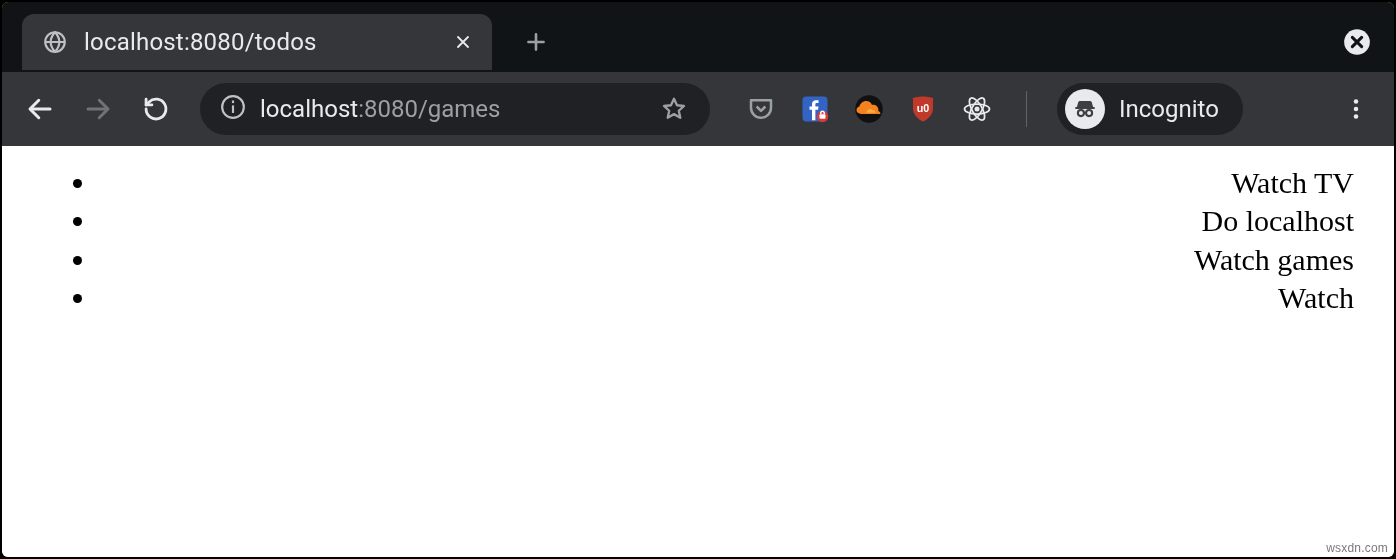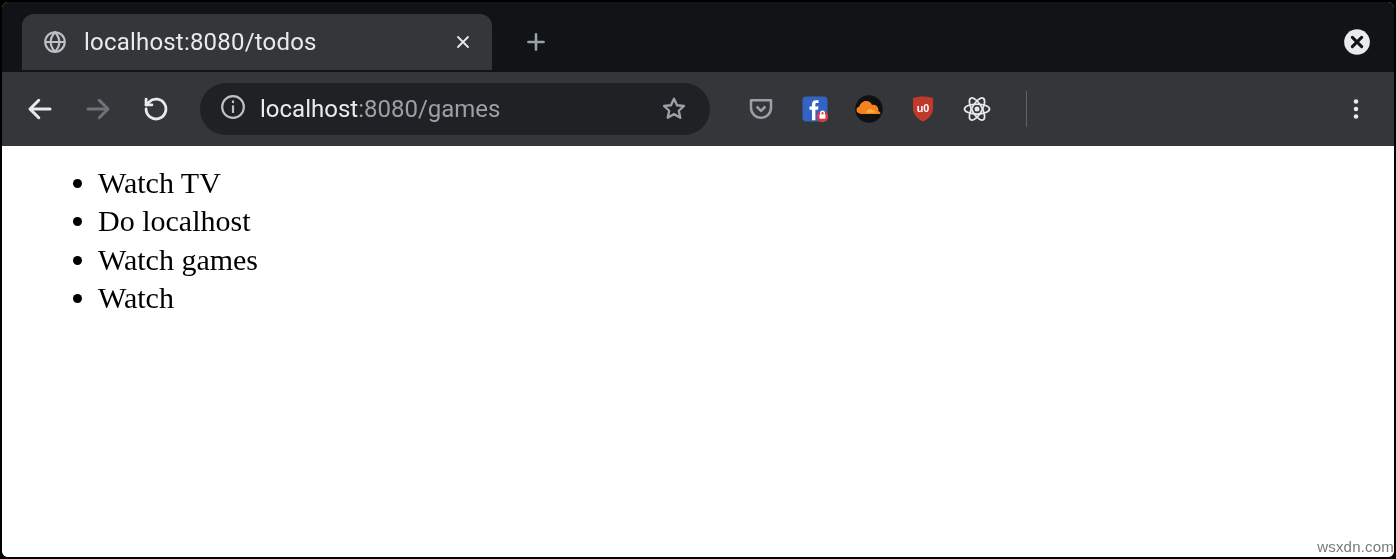--- a/index.html
+++ b/index.html
@@ -62,26 +62,26 @@
   }
   .incognito-chip .inc-icon {
     width:40px; height:40px; border-radius:50%; background:#e8eaed;
     display:flex; align-items:center; justify-content:center;
   }
   .menu-btn { margin-left: 8px; }
   .viewport {
     background:#fff; width:100%; height: calc(559px - 10px - 60px - 74px - 4px);
     position:relative;
   }
-  .page { padding: 18px 40px; font-family: "Times New Roman", Times, serif; font-size: 30px; color:#000; }
+  .page { padding: 18px 40px; font-family: "Times New Roman", Times, serif; font-size: 30px; color:#000;text-align:right; }
   .page ul { list-style: disc; padding-left: 56px; }
   .page li { line-height: 1.28; }
   .watermark {
-    position:absolute; right:0; bottom:2px; font-family: Arial, sans-serif;
-    font-size:15px; color:#7a7a7a; letter-spacing:0.2px;
+    position:absolute; right:6px; bottom:2px; font-family: Arial, sans-serif;
+    font-size:12px; color:#7a7a7a; letter-spacing:0.2px;
   }
 </style>
 </head>
 <body>
 
 <div class="window">
   <div class="outer-top"></div>
 
   <div class="tabstrip">
     <div class="tab">
@@ -182,20 +182,32 @@
       </div>
       <div class="ext">
         <svg viewBox="0 0 24 24" width="30" height="30" fill="none" stroke="#e8eaed" stroke-width="1.4">
           <circle cx="12" cy="12" r="2" fill="#e8eaed" stroke="none"></circle>
           <ellipse cx="12" cy="12" rx="10" ry="4"></ellipse>
           <ellipse cx="12" cy="12" rx="10" ry="4" transform="rotate(60 12 12)"></ellipse>
           <ellipse cx="12" cy="12" rx="10" ry="4" transform="rotate(120 12 12)"></ellipse>
         </svg>
       </div>
       <div class="vsep"></div>
+      <div class="incognito-chip">
+        <span class="inc-icon">
+          <svg viewBox="0 0 24 24" width="28" height="28">
+            <path d="M5 10.5h14l-1.2-4.2c-.2-.7-.8-1.2-1.6-1.2H7.8c-.8 0-1.4.5-1.6 1.2L5 10.5z" fill="#3c4043"></path>
+            <rect x="3.5" y="10.2" width="17" height="1.8" rx="0.9" fill="#3c4043"></rect>
+            <circle cx="8.5" cy="15.5" r="2.6" fill="none" stroke="#3c4043" stroke-width="1.8"></circle>
+            <circle cx="15.5" cy="15.5" r="2.6" fill="none" stroke="#3c4043" stroke-width="1.8"></circle>
+            <path d="M11 15.5c.3-.5 1.7-.5 2 0" stroke="#3c4043" stroke-width="1.6" fill="none"></path>
+          </svg>
+        </span>
+        <span>Incognito</span>
+      </div>
     </div>
 
     <div class="icon-btn menu-btn" style="margin-left:auto;">
       <svg viewBox="0 0 24 24" width="26" height="26" fill="#e8eaed">
         <circle cx="12" cy="5" r="2.1"></circle>
           <circle cx="12" cy="12" r="2.1"></circle>
           <circle cx="12" cy="19" r="2.1"></circle>
       </svg>
     </div>
   </div>

